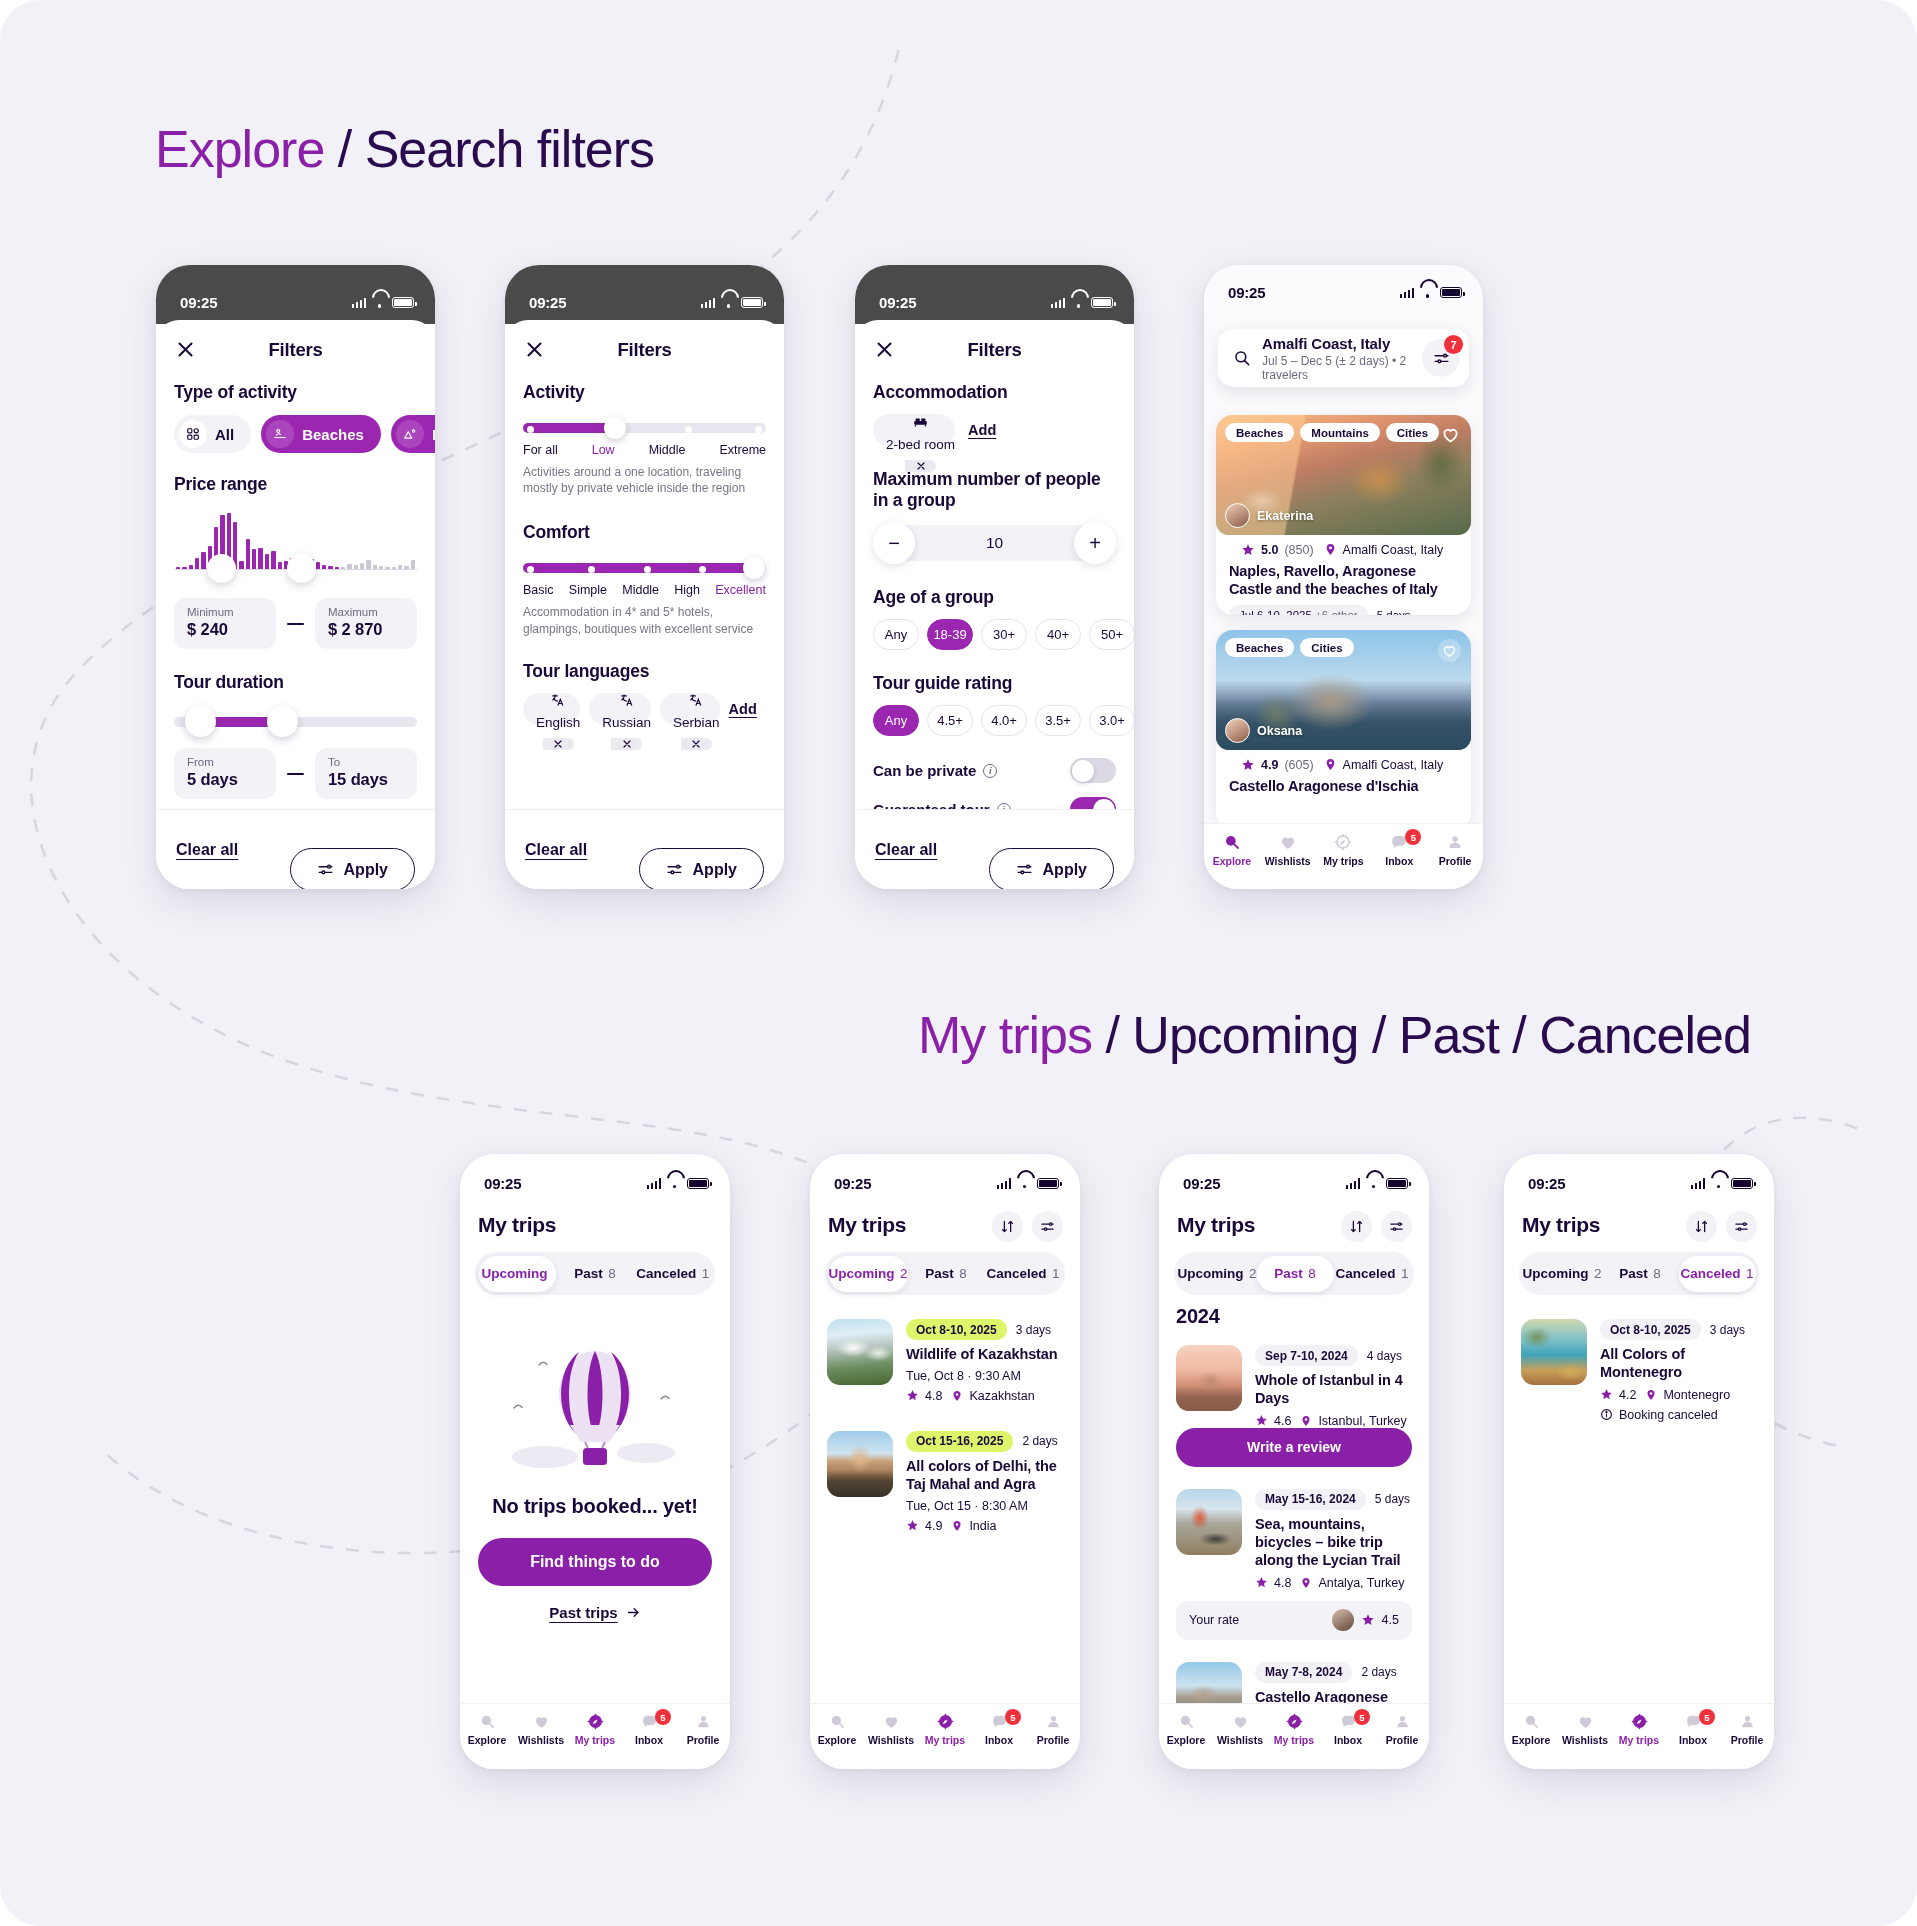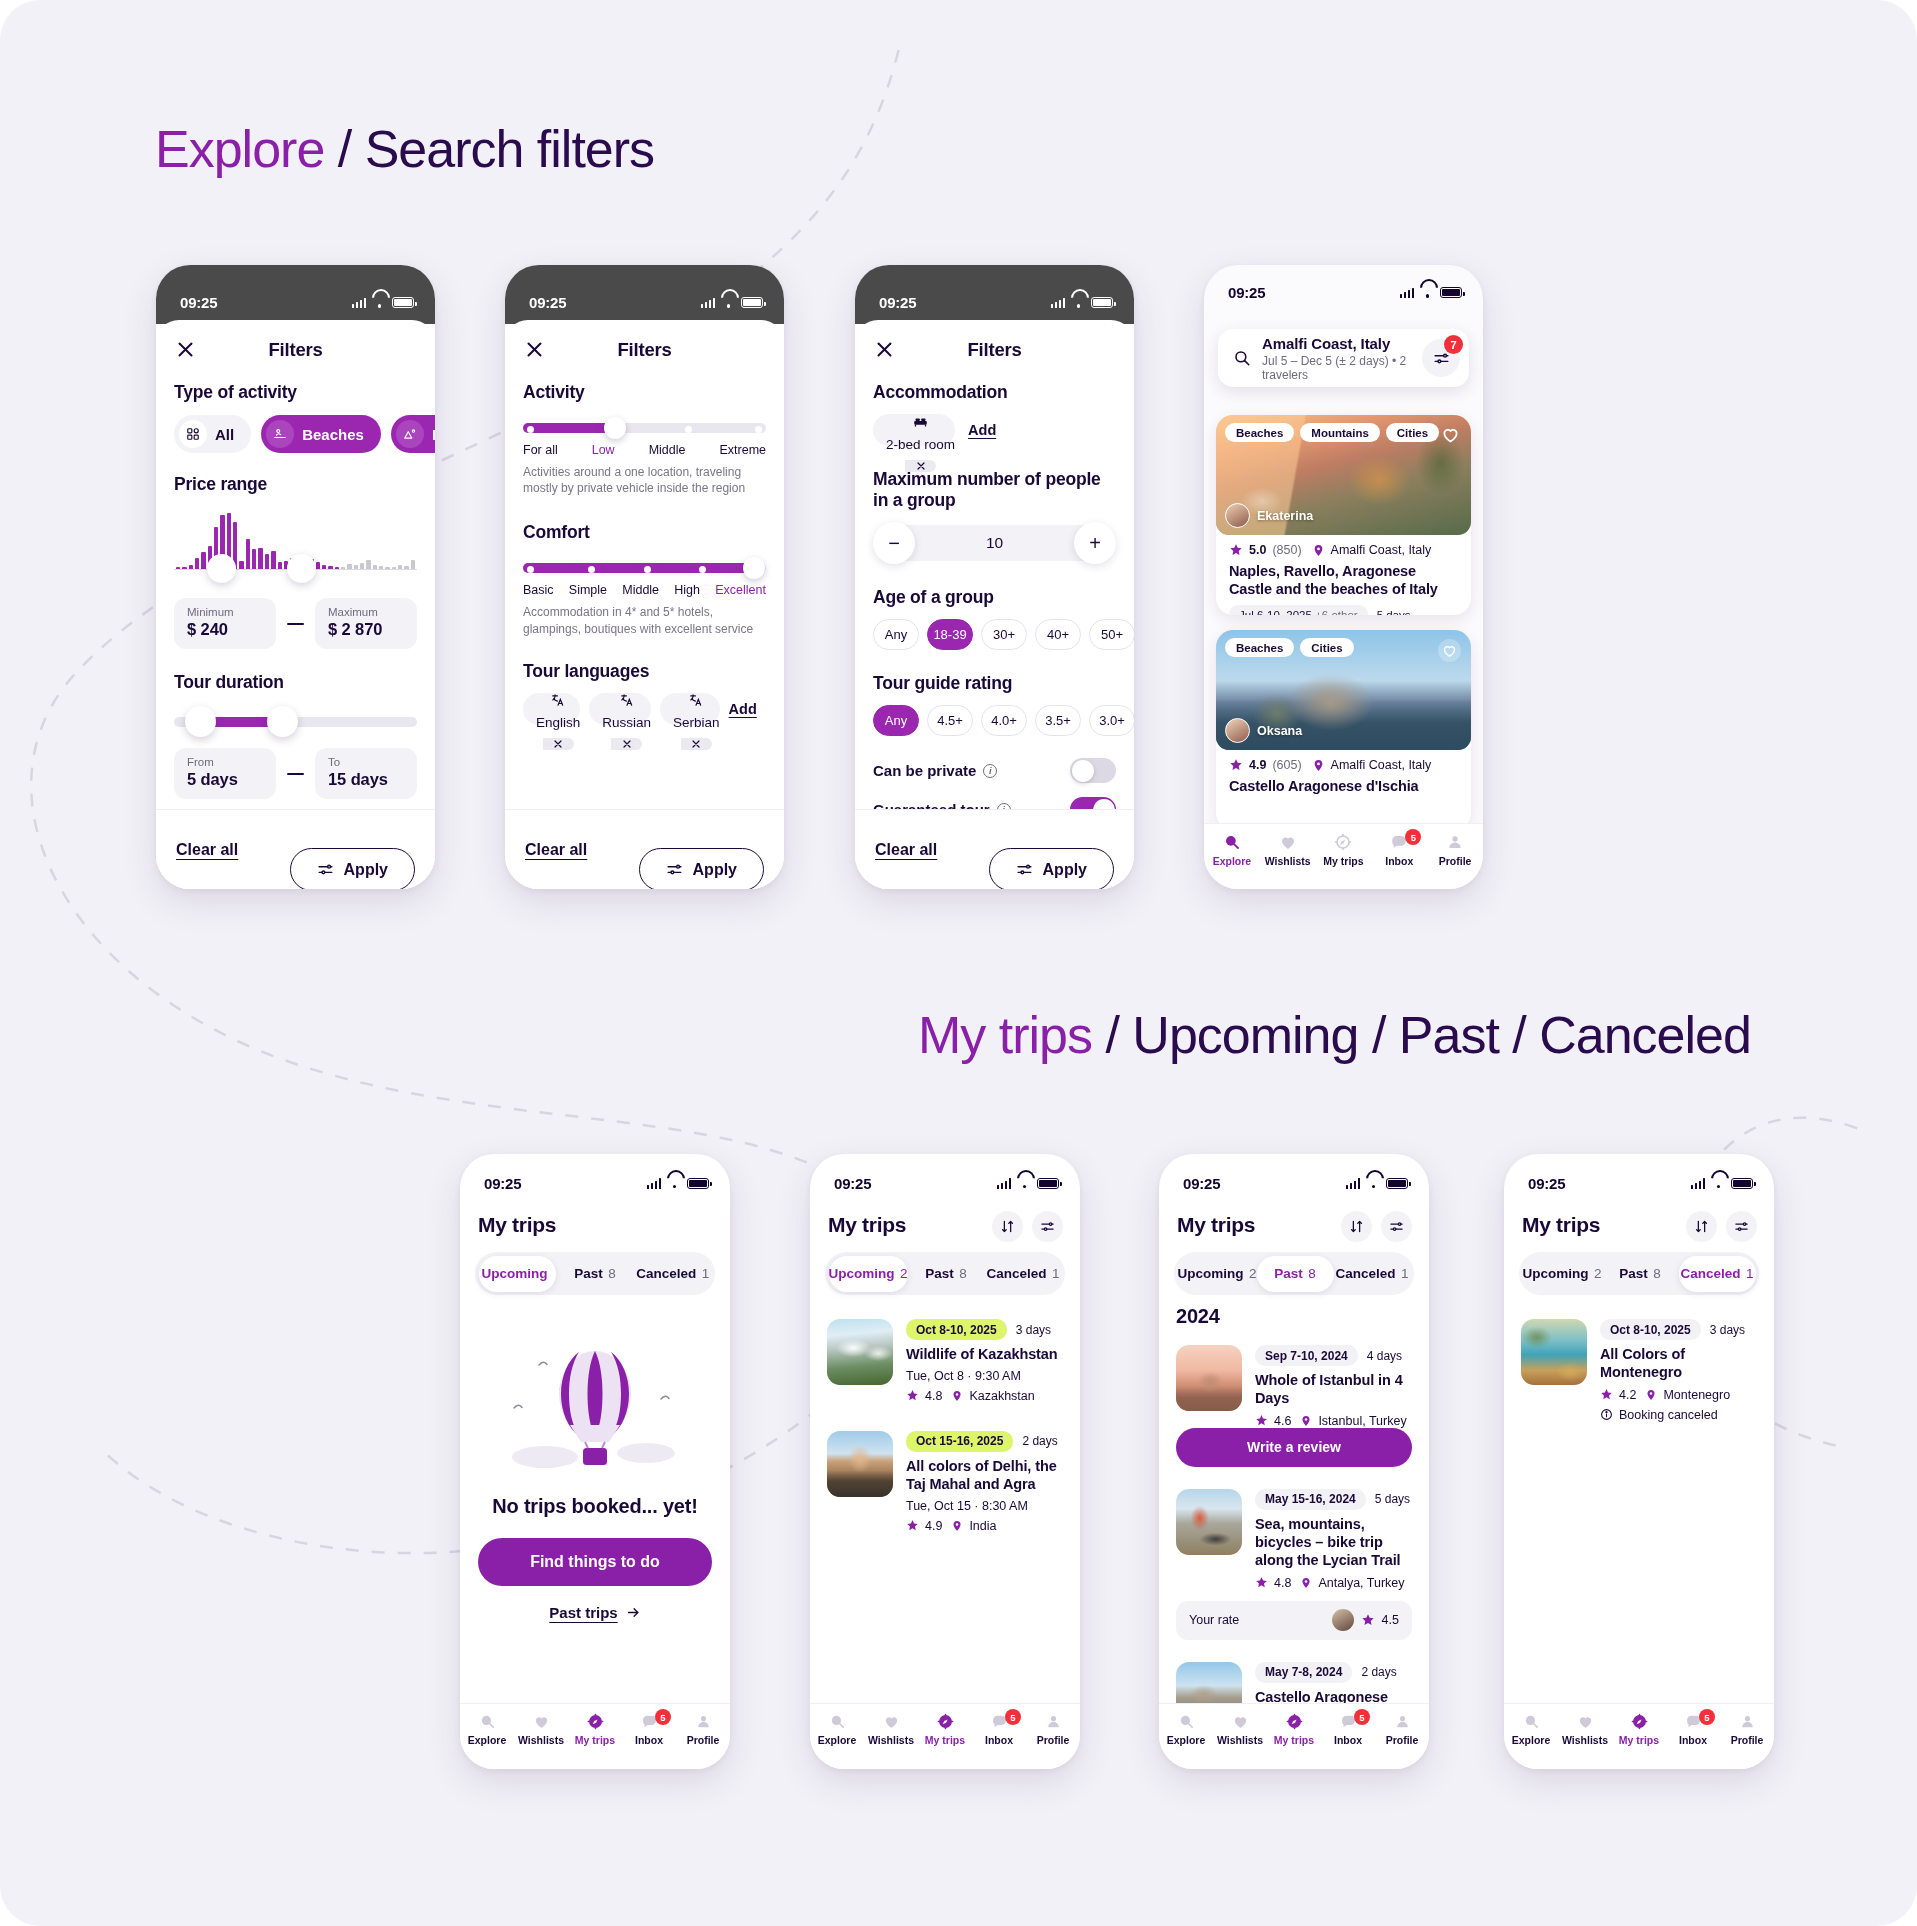--- a/index.html
+++ b/index.html
@@ -192,21 +192,21 @@
 
   .tcard { position:absolute; left:12px; right:12px; background:#fff; border-radius:17px;
      box-shadow:0 5px 15px rgba(60,40,90,.10); overflow:hidden; }
   .tphoto { position:relative; height:120px; overflow:hidden; border-radius:13px; margin:0;}
   .tagrow { position:absolute; left:9px; top:8px; display:flex; gap:6px; z-index:3;}
   .tag { background:#fff; border-radius:11px; padding:3.5px 11px; font-size:11.5px; font-weight:600; color:#1a0838;}
   .heart { position:absolute; right:10px; top:9px; z-index:3; }
   .hostrow{ position:absolute; left:9px; bottom:7px; display:flex; align-items:center; gap:7px; z-index:3;}
   .avatar { width:25px;height:25px;border-radius:50%; border:1.5px solid #fff; overflow:hidden; background:#c9a; }
   .hostname{ color:#fff; font-size:12.5px; font-weight:700; text-shadow:0 1px 3px rgba(0,0,0,.4);}
-  .cardmeta { display:flex; align-items:flex-end; gap:6px; padding: 8px 13px 0; font-size:12.5px; color:#1a0838;}
+  .cardmeta { display:flex; align-items:flex-start; gap:6px; padding: 8px 13px 0; font-size:12.5px; color:#1a0838;margin-left:12px;}
   .cardmeta .rate { font-weight:700;}
   .cardmeta .cnt { color:#6f6a80; }
   .cardtitle { padding: 5px 13px 0; font-size:14.5px; font-weight:700; color:#1a0838; line-height:1.25; letter-spacing:-0.1px;}
   .cardline { display:flex; align-items:center; gap:9px; padding: 7px 13px 0; }
   .datechip { background:#f2f1f6; border-radius:10px; padding:3.5px 10px; font-size:11.5px; color:#1a0838;}
   .datechip .other { color:#6f6a80; }
   .daystxt { font-size:11.5px; color:#1a0838;}
 
   
   .tabbar { position:absolute; left:0; right:0; bottom:0; height:66px; background:#fff;

